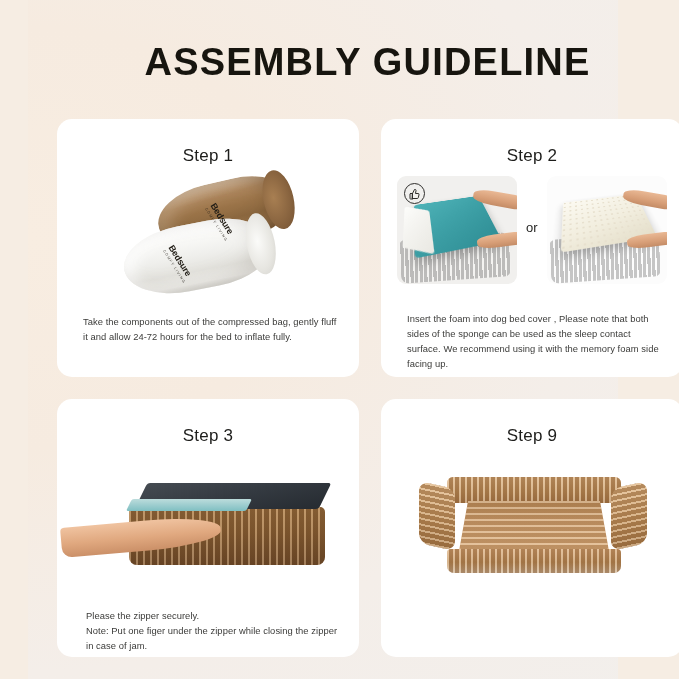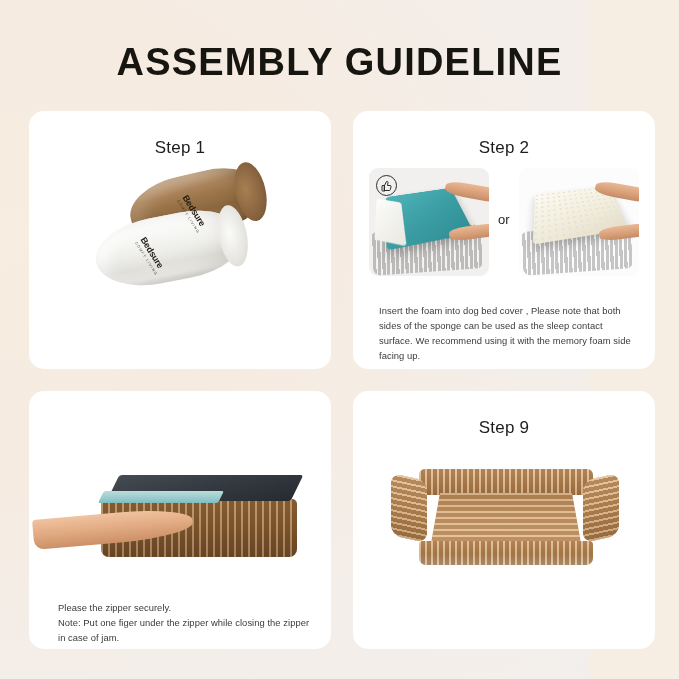--- a/index.html
+++ b/index.html
@@ -11,41 +11,42 @@
     font-family: "Liberation Sans", sans-serif;
     background: #F6EDE3;
   }
 
   #page {
     position: relative;
     width: 590px;
     height: 679px;
     background:
       radial-gradient(ellipse 900px 700px at 0% 35%, #F8EDE1 0%, #F6EBE0 30%, #F4EEE9 62%, #F2EFEC 100%);
+    margin-left: 28px;
   }
 
   
   .page-title {
     position: absolute;
     top: 41px;
     left: 0;
     width: 679px;
     text-align: center;
     font-size: 38px;
     font-weight: 700;
     letter-spacing: 1.2px;
     color: #17150F;
     font-family: "Liberation Sans", sans-serif;
   }
 
   
   .cards {
     position: absolute;
     left: 29px;
-    top: 111px;
+    top: 119px;
     width: 621px;
     height: 530px;
     display: grid;
     grid-template-columns: 302px 302px;
     grid-template-rows: 258px 258px;
     column-gap: 17px;
     row-gap: 14px;
     gap: 22px;
   }
 
@@ -360,20 +361,21 @@
         <div class="brand brand-brown">
           <span>Bedsure</span>
           <span class="sub">COMFY LIVING</span>
         </div>
         <div class="brand brand-white">
           <span>Bedsure</span>
           <span class="sub">COMFY LIVING</span>
         </div>
       </div>
 
+      <div class="caption c1">Take the components out of the compressed bag, gently fluff it and allow 24-72 hours for the bed to inflate fully.</div>
     </div>
 
     <div class="card">
       <div class="step-title">Step 2</div>
 
       <div class="art s2-wrap">
 
         <div class="photo left">
           <div class="thumb-badge">
             <svg width="12" height="12" viewBox="0 0 24 24" fill="none" stroke="#2e2d2b" stroke-width="2" stroke-linecap="round" stroke-linejoin="round">
@@ -399,20 +401,21 @@
           <div class="hand h2a"></div>
           <div class="hand h2b"></div>
         </div>
 
       </div>
 
       <div class="caption c2">Insert the foam into dog bed cover , Please note that both sides of the sponge can be used as the sleep contact surface. We recommend using it with the memory foam side facing up.</div>
     </div>
 
     <div class="card">
+      <div class="step-title">Step 3</div>
 
       <div class="art s3-art">
         <div class="bed3-body">
           <div class="ribs"></div>
         </div>
         <div class="bed3-top"></div>
         <div class="bed3-teal"></div>
         <div class="bed3-hand"></div>
       </div>
 

